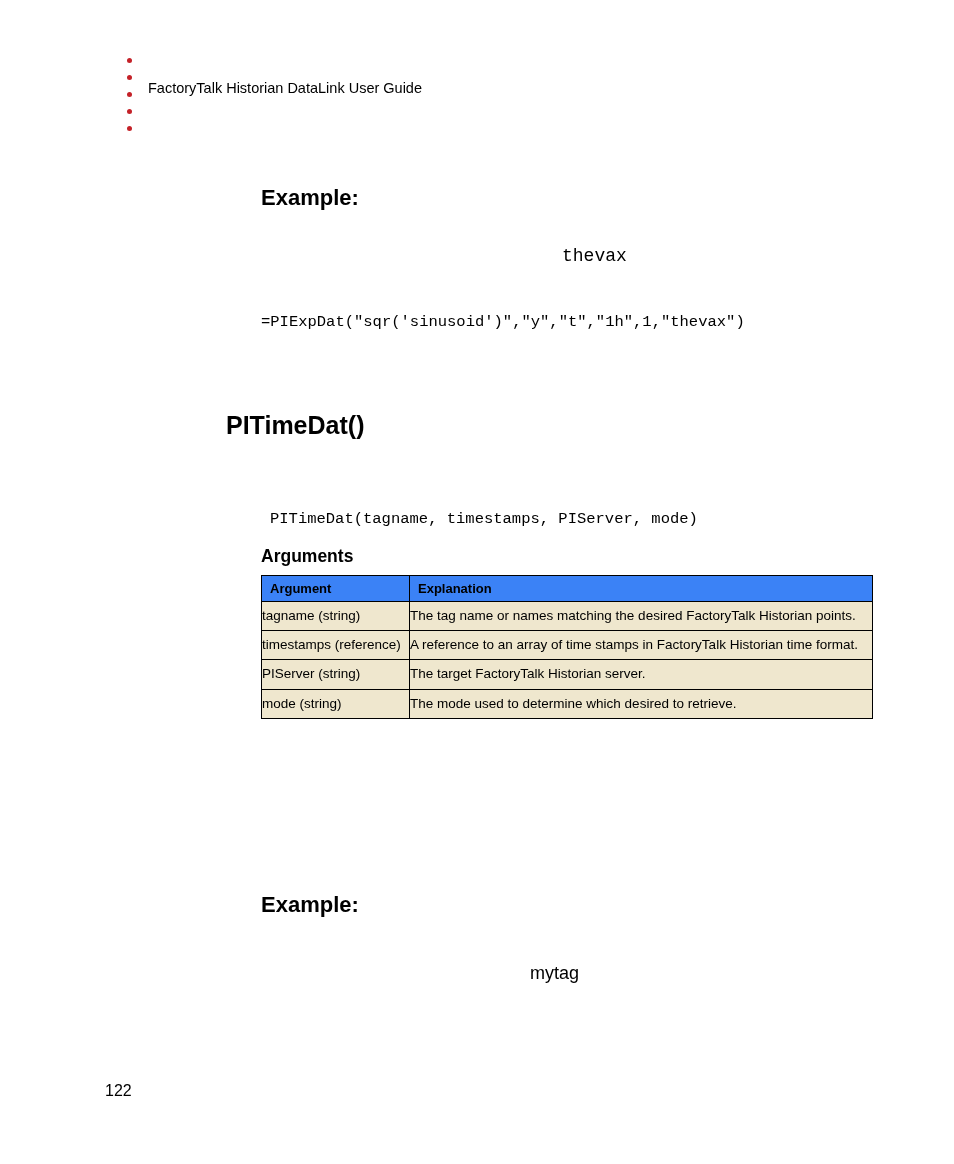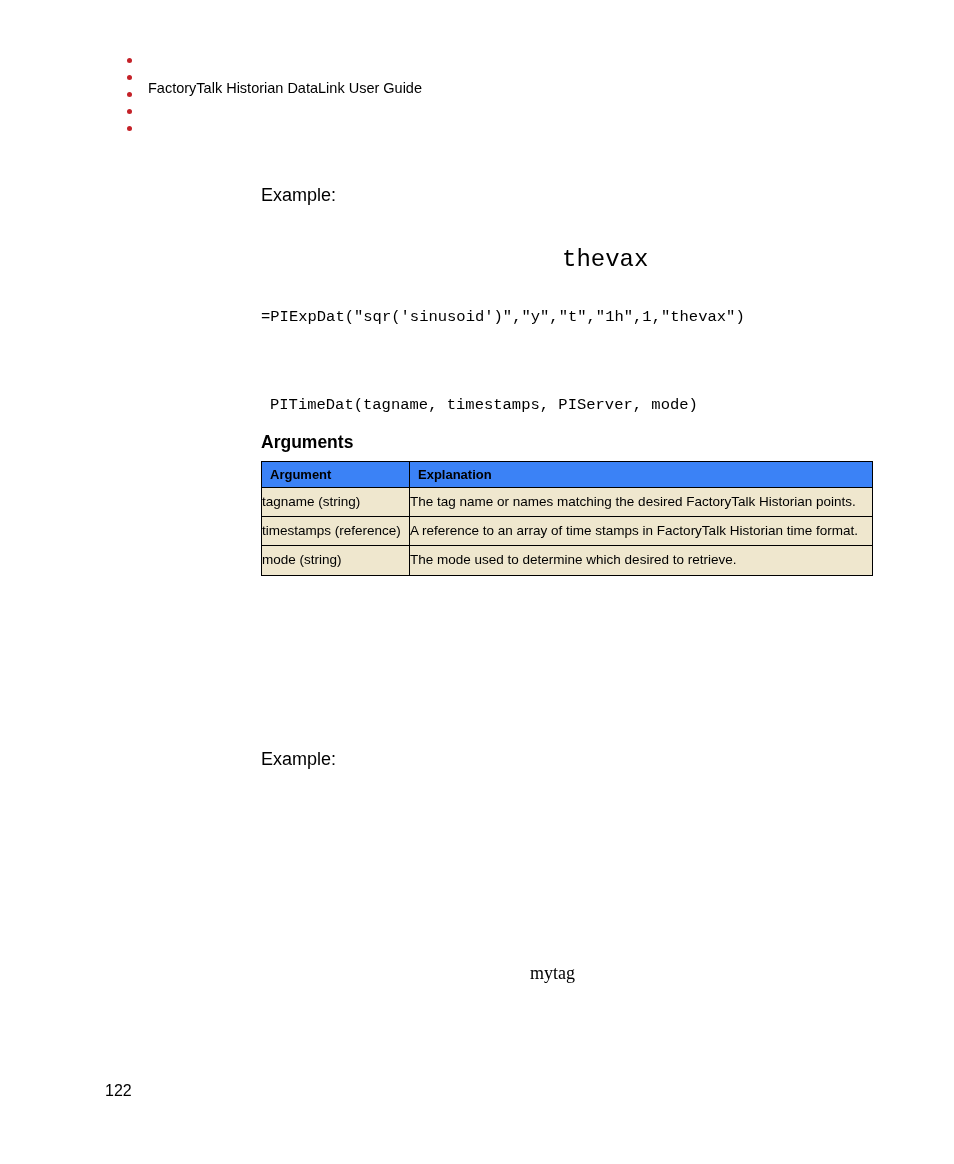--- a/index.html
+++ b/index.html
@@ -39,34 +39,34 @@
     color: #000000;
     font-family: Verdana, Geneva, sans-serif;
   }
   .content {
     position: absolute;
     left: 261px;
     top: 185px;
     width: 615px;
   }
   .h-example {
-    font-weight: normal;
-    font-size: 18px;
+    font-weight: bold;
+    font-size: 22px;
     margin: 0 0 48px 0;
   }
   .h-example.second {
     margin-top: 55px;
     margin-bottom: 48px;
   }
   .ghost-thevax {
     position: absolute;
     left: 562px;
     top: 246px;
     font-family: "Courier New", monospace;
-    font-size: 24px;
+    font-size: 18px;
   }
   .formula {
     font-family: "Courier New", monospace;
     font-size: 15.5px;
     white-space: pre;
     margin-top: 102px;
   }
   .section-title {
     font-size: 25px;
     font-weight: bold;
@@ -113,21 +113,21 @@
   table.args td.argcol {
     width: 148px;
   }
   .returns-gap {
     height: 90px;
   }
   .ghost-mytag {
     position: absolute;
     left: 530px;
     top: 963px;
-    font-family: Liberation Serif, serif;
+    font-family: Liberation Sans, sans-serif;
     font-size: 18px;
     text-align: center;
   }
   .page-number {
     position: absolute;
     left: 105px;
     top: 1082px;
     font-size: 16px;
     font-family: Verdana, Geneva, sans-serif;
   }
@@ -146,20 +146,21 @@
   </div>
 
   <div class="header-text">FactoryTalk Historian DataLink User Guide</div>
 
   <div class="content">
 
     <div class="h-example">Example:</div>
 
     <div class="formula">=PIExpDat("sqr('sinusoid')","y","t","1h",1,"thevax")</div>
 
+    <div class="section-title">PITimeDat()</div>
 
     <div class="syntax-line">PITimeDat(tagname, timestamps, PIServer, mode)</div>
 
     <div class="h-sub">Arguments</div>
 
     <table class="args">
       <thead>
         <tr>
           <th>Argument</th>
           <th>Explanation</th>
@@ -168,20 +169,24 @@
       <tbody>
         <tr>
           <td class="argcol">tagname (string)</td>
           <td>The tag name or names matching the desired FactoryTalk Historian points.</td>
         </tr>
         <tr>
           <td class="argcol">timestamps (reference)</td>
           <td>A reference to an array of time stamps in FactoryTalk Historian time format.</td>
         </tr>
         <tr>
+          <td class="argcol">PIServer (string)</td>
+          <td>The target FactoryTalk Historian server.</td>
+        </tr>
+        <tr>
           <td class="argcol">mode (string)</td>
           <td>The mode used to determine which desired to retrieve.</td>
         </tr>
       </tbody>
     </table>
 
 
     <div class="returns-gap"></div>
 
     <div class="h-example second">Example:</div>

